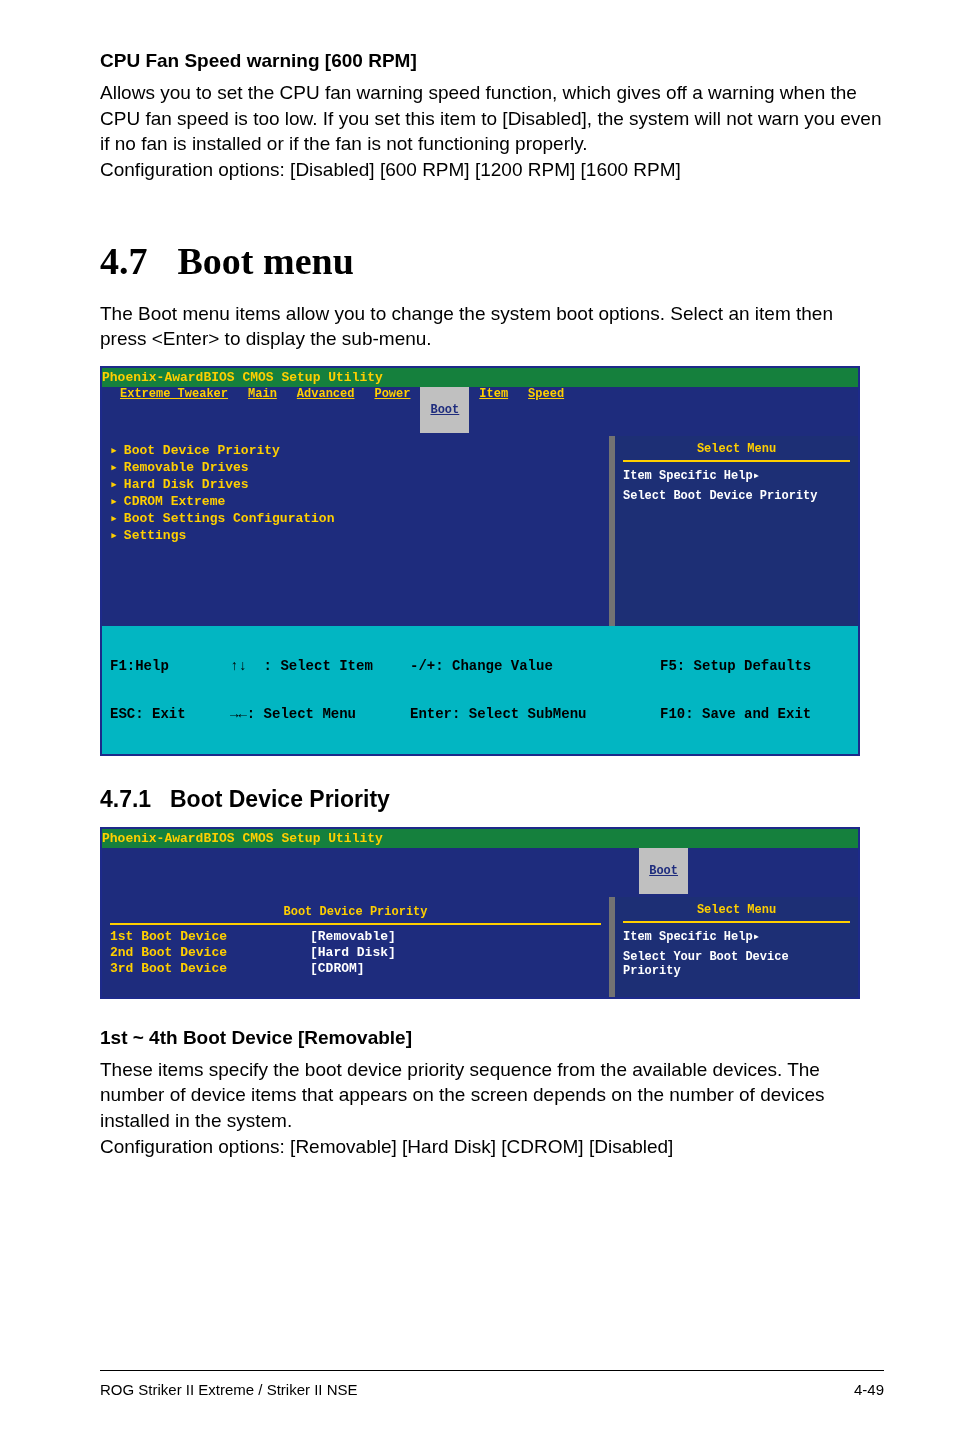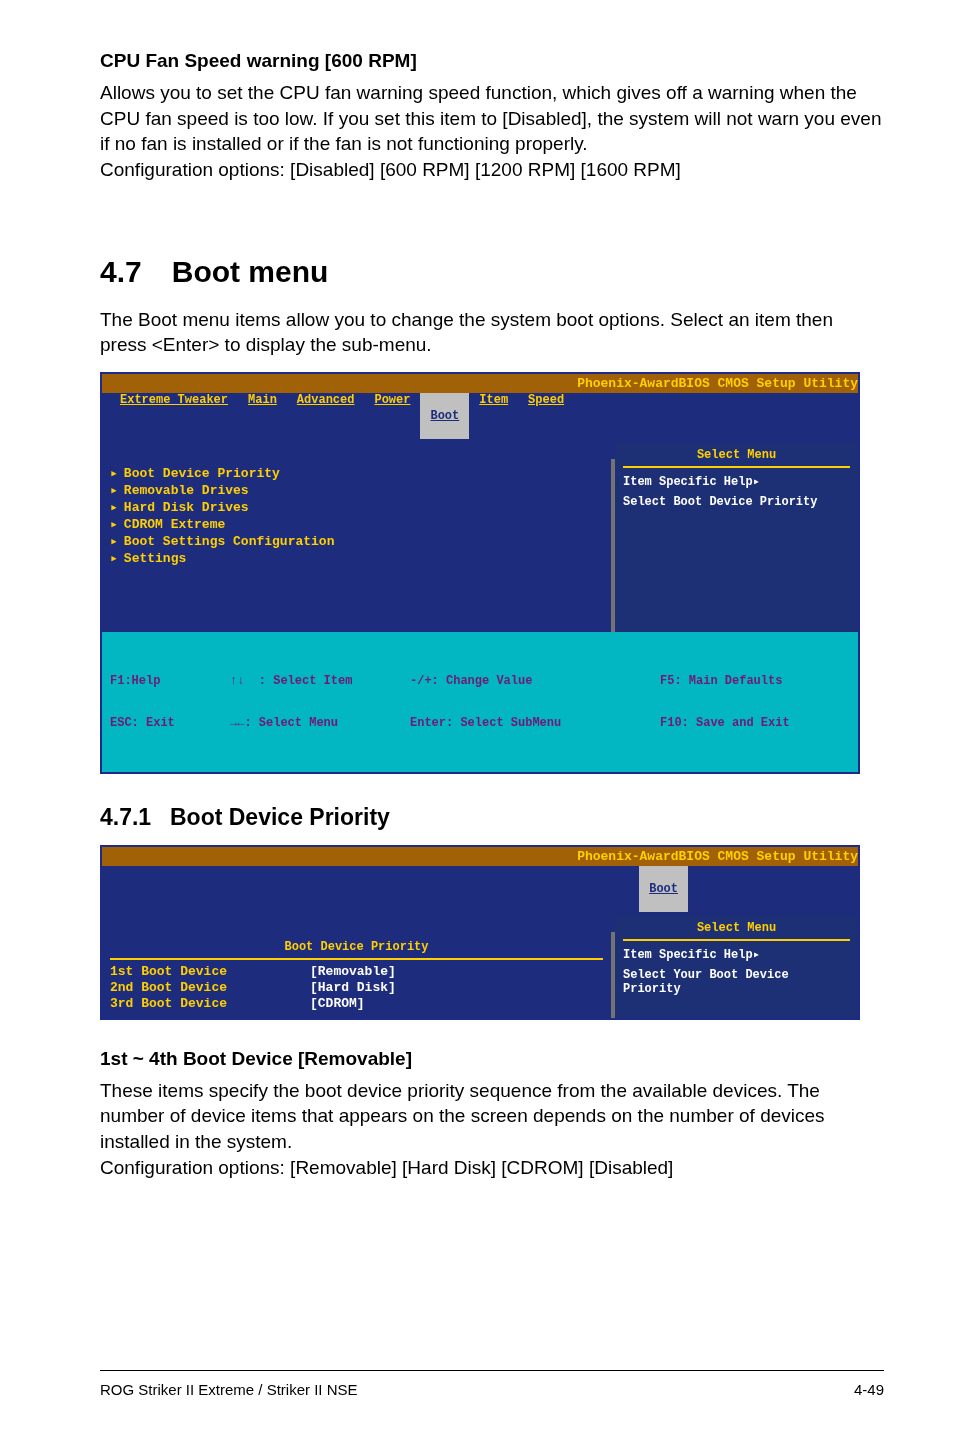--- a/index.html
+++ b/index.html
@@ -15,24 +15,24 @@
   .subsection-title {
     font-weight: bold;
     font-size: 19px;
     margin-bottom: 8px;
   }
   .body-text {
     font-size: 19px;
     line-height: 1.35;
   }
   .section-heading {
-    font-family: Liberation Sans, sans-serif;
-    font-size: 30px;
-    font-weight: bold;
-    margin-top: 72px;
+    font-family: Liberation Serif, serif;
+    font-size: 38px;
+    font-weight: bold;
+    margin-top: 56px;
     margin-bottom: 18px;
   }
   .section-heading .num { margin-right: 30px; }
   .h2-heading {
     font-family: Arial, sans-serif;
     font-size: 23px;
     font-weight: bold;
     margin-top: 30px;
     margin-bottom: 14px;
   }
@@ -40,23 +40,23 @@
   .bios-box {
     width: 760px;
     border: 2px solid #1d2a8a;
     background: #1e2c7d;
     font-family: "Courier New", monospace;
     font-size: 13px;
     color: #fff;
     margin: 14px 0 4px 0;
   }
   .bios-title {
-    background: #a16207;
-    color: #ffcf00;
-    text-align: right;
+    background: #15803d;
+    color: #ffcf00;
+    text-align: left;
     font-weight: bold;
     padding: 2px 0;
     font-size: 13px;
   }
   .bios-menubar {
     display: flex;
     background: #1e2c7d;
     padding: 0 8px 3px 8px;
     font-weight: bold;
   }
@@ -71,25 +71,24 @@
     color: #1e2c7d;
     text-decoration: underline;
     padding: 16px 10px;
   }
   .bios-body {
     display: flex;
     min-height: 190px;
   }
   .bios-left {
     flex: 1;
-    border-right: 4px solid #737373;
+    border-right: 6px solid #737373;
     padding: 6px 8px;
     color: #ffcf00;
     font-weight: bold;
-    margin-top: 17px;
   }
   .bios-left .row { white-space: pre; margin-bottom: 1px; }
   .bios-left .arrow { color: #ffcf00; margin-right: 6px;}
   .bios-right {
     width: 243px;
     background: #1d2f75;
     padding: 4px 8px;
     font-weight: bold;
   }
   .bios-right .sm-title {
@@ -100,24 +99,24 @@
     padding: 2px 0 4px 0;
     margin-bottom: 6px;
   }
   .bios-right .help {
     color: #ffffff;
     font-size: 12px;
   }
   .bios-right .help .tri { color:#fff; }
   .bios-footer {
     background: #02b6c2;
-    color: #701a75;
-    padding: 14px 8px;
-    font-weight: bold;
-    font-size: 12px;
+    color: #000000;
+    padding: 0 8px;
+    font-weight: bold;
+    font-size: 14px;
     display: flex;
   }
   .bios-footer .col { white-space: pre; }
   .bios-footer .c1 { width: 120px; }
   .bios-footer .c2 { width: 180px; }
   .bios-footer .c3 { width: 250px; }
   .bios-footer .c4 { flex:1; text-align:left;}
 
   .bios-box.small .bios-body { min-height: 100px; }
   .bios-box.small .bios-left .row { white-space: nowrap; }
@@ -188,21 +187,21 @@
     </div>
     <div class="col c2">
       <div>↑↓  : Select Item</div>
       <div>→←: Select Menu</div>
     </div>
     <div class="col c3">
       <div>-/+: Change Value</div>
       <div>Enter: Select SubMenu</div>
     </div>
     <div class="col c4">
-      <div>F5: Main Defaults</div>
+      <div>F5: Setup Defaults</div>
       <div>F10: Save and Exit</div>
     </div>
   </div>
 </div>
 
 <div class="h2-heading">
   <span class="num">4.7.1</span><span>Boot Device Priority</span>
 </div>
 
 <div class="bios-box small">

